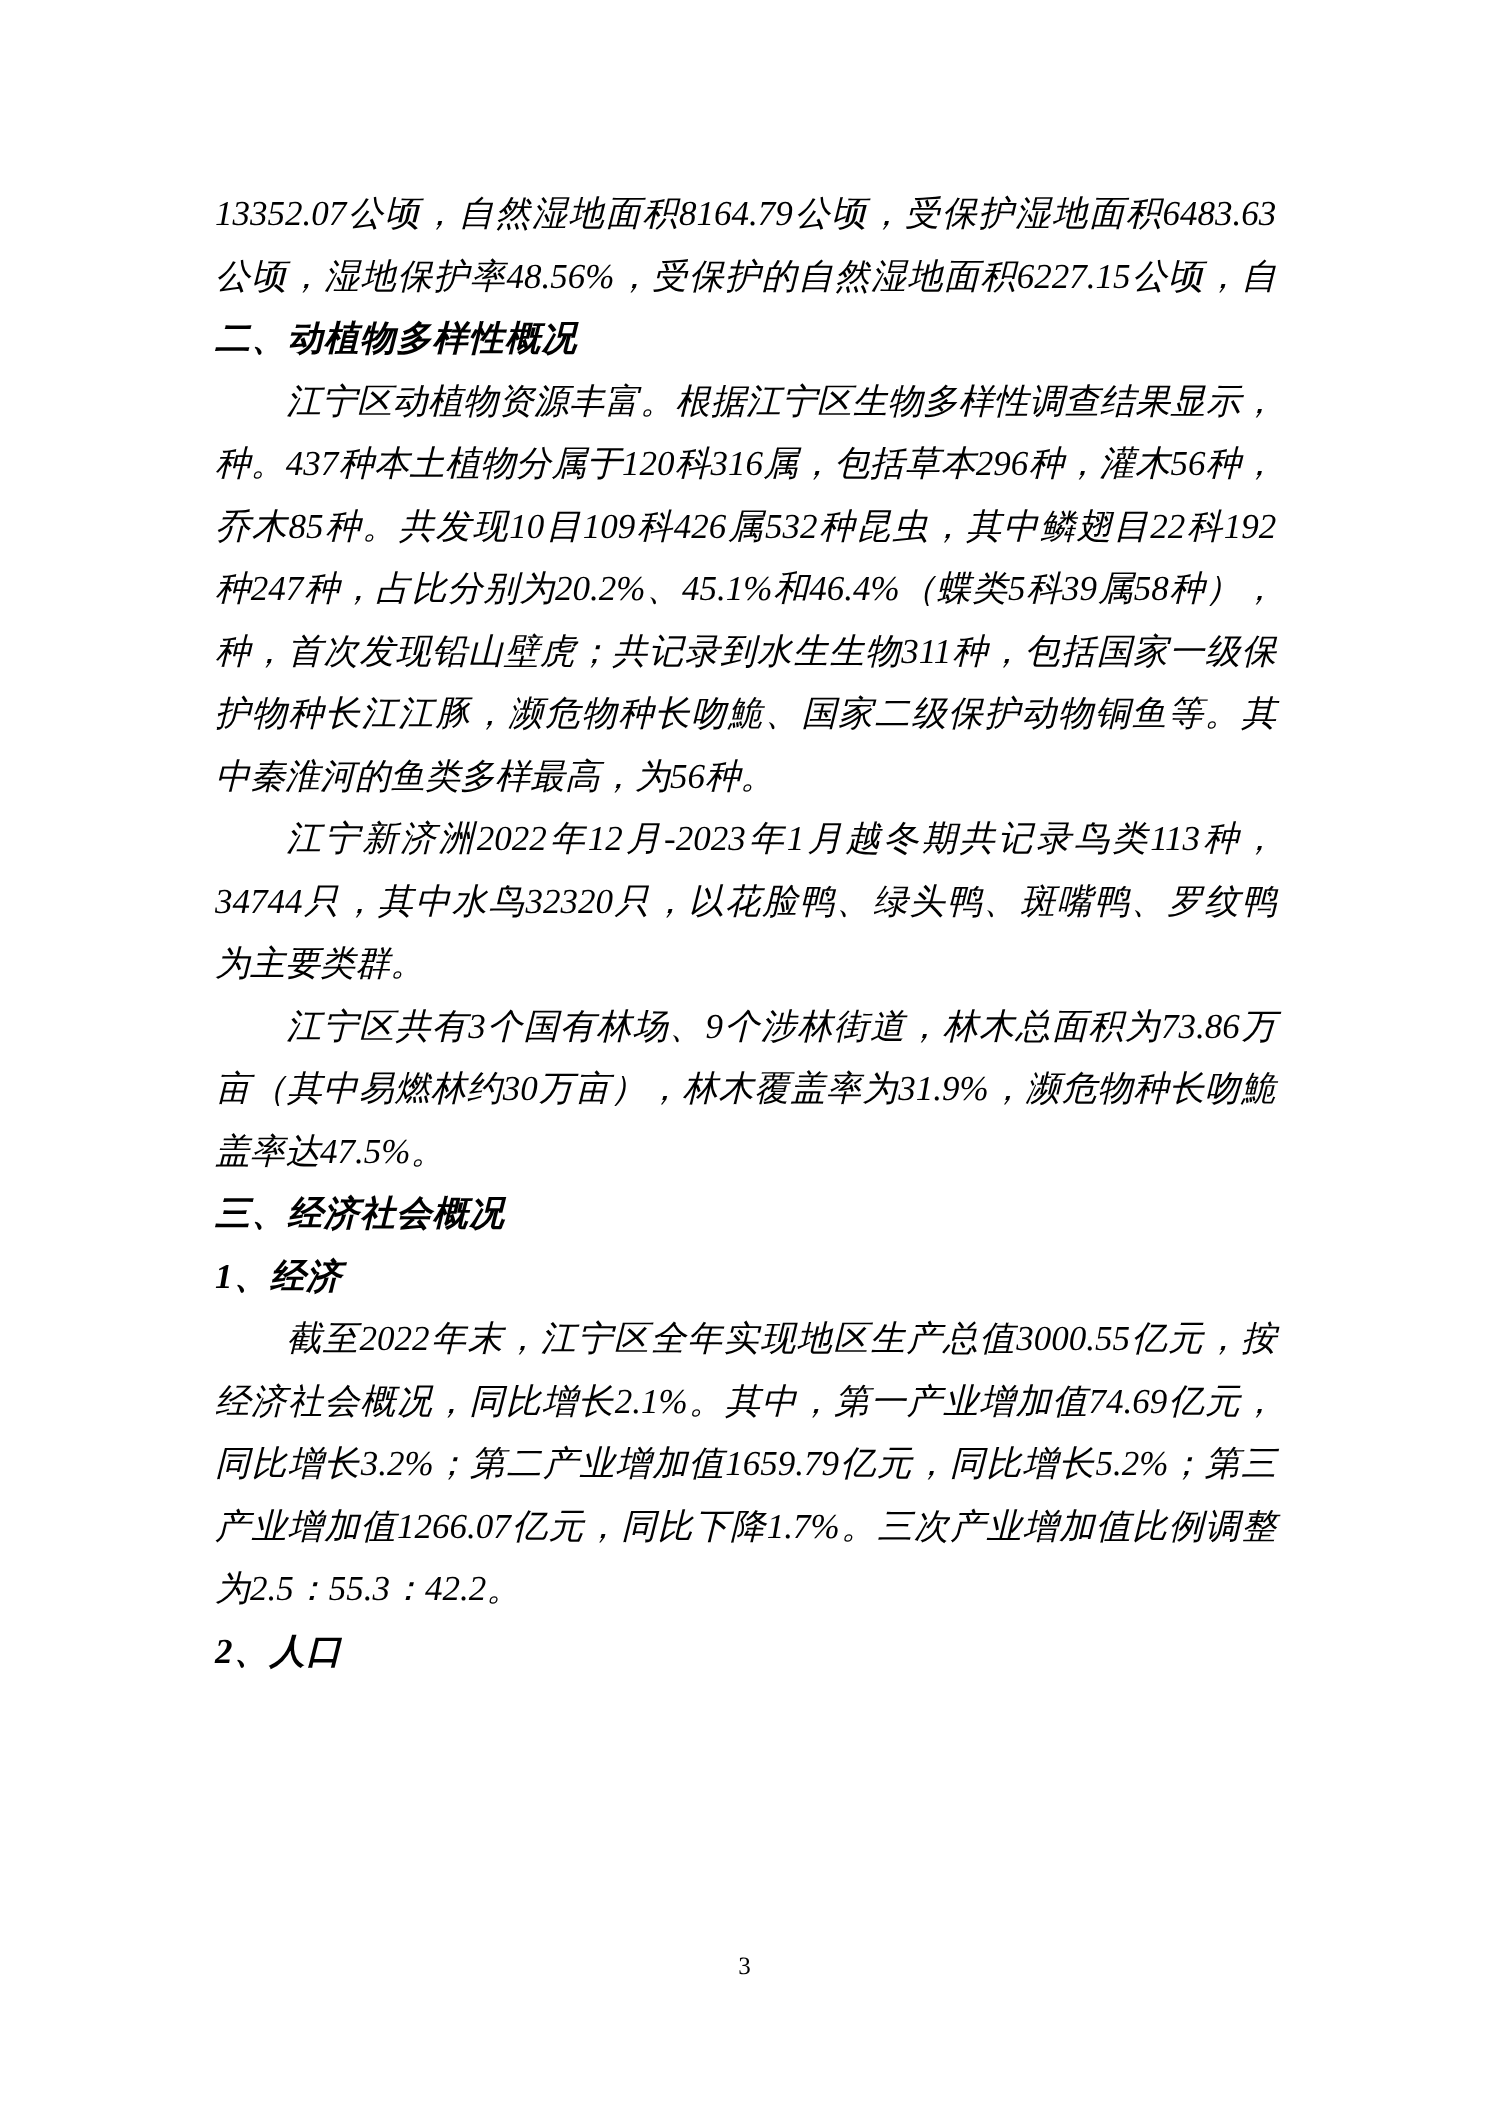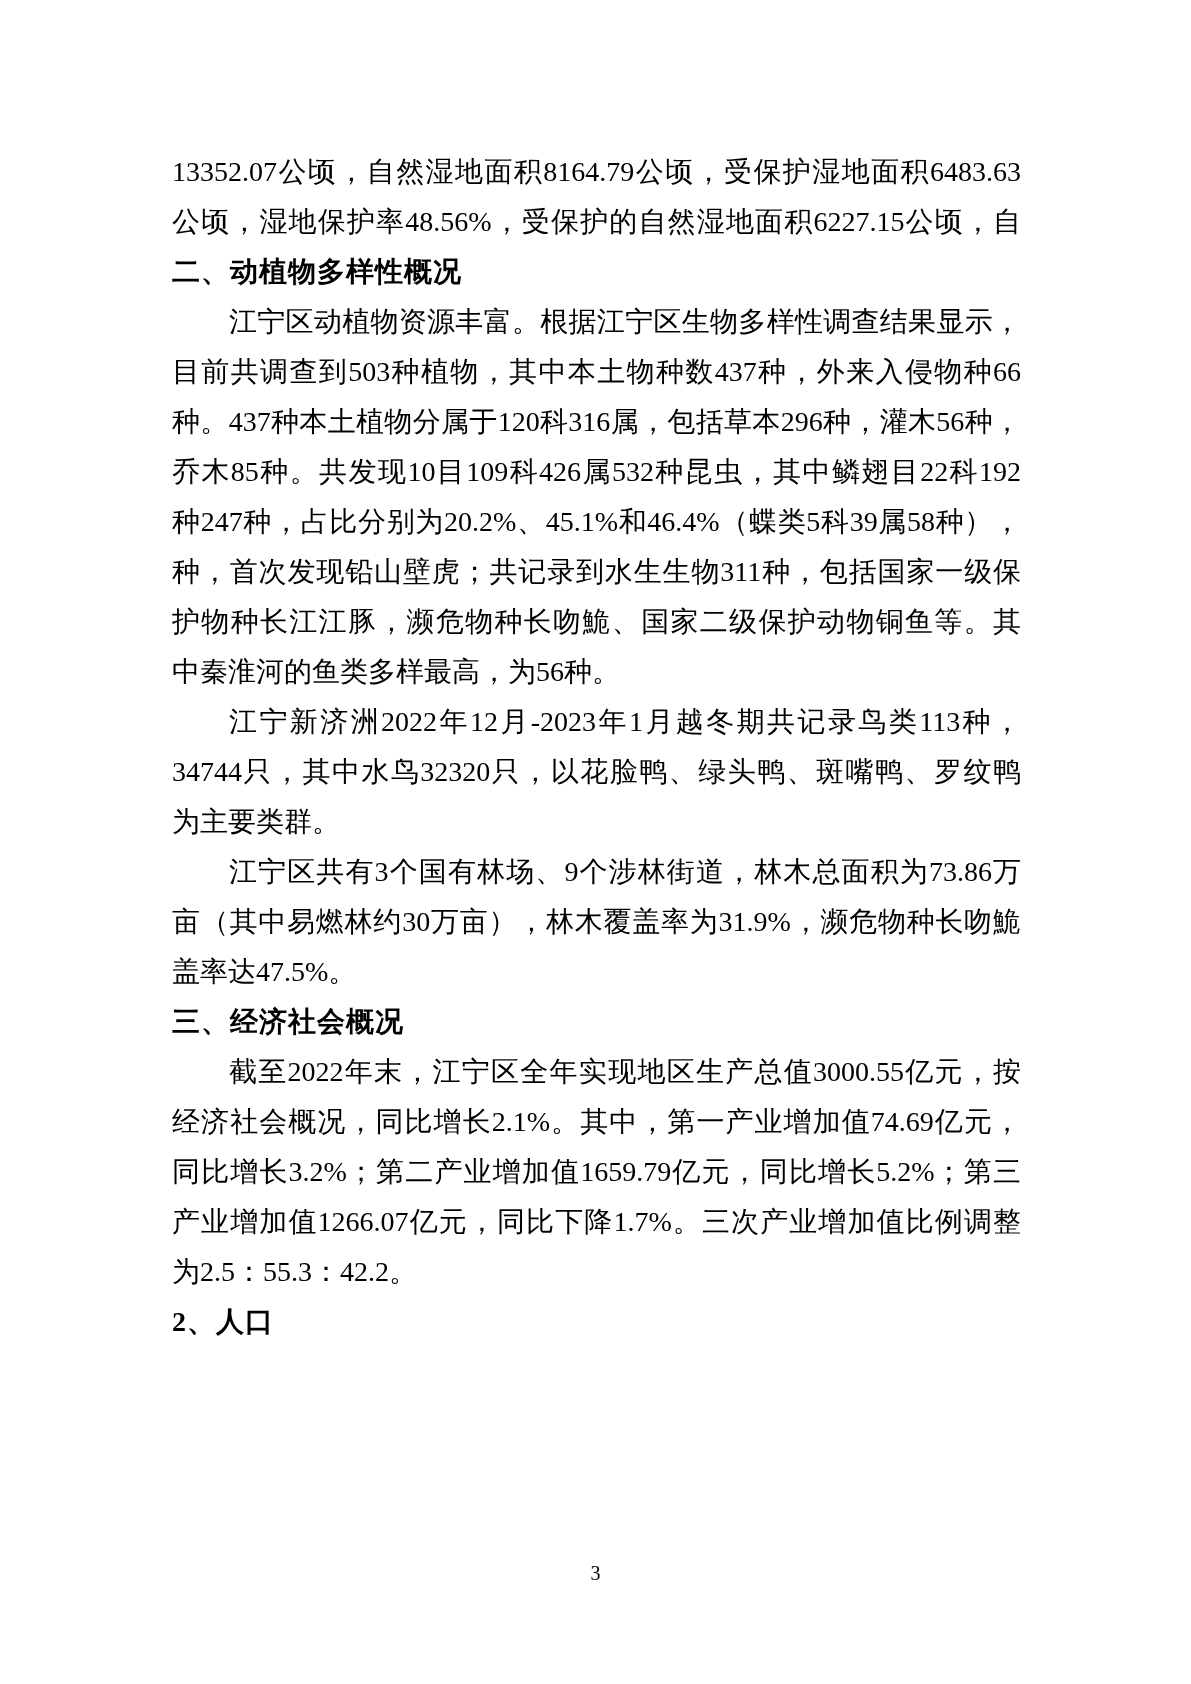--- a/index.html
+++ b/index.html
@@ -21,20 +21,21 @@
     top: 0;
     width: 1191px;
     height: 1684px;
     background: #ffffff;
   }
   .content {
     position: absolute;
     left: 172px;
     top: 147px;
     width: 849px;
+    font-style: italic;
   }
   .line, .heading {
     font-size: 28px;
     line-height: 50px;
     height: 50px;
     overflow: visible;
   }
   .line {
     text-align: justify;
     text-align-last: justify;
@@ -64,34 +65,34 @@
 </style>
 </head>
 <body>
 
 <div class="page">
   <div class="content">
       <div class="line">13352.07公顷，自然湿地面积8164.79公顷，受保护湿地面积6483.63</div>
       <div class="line">公顷，湿地保护率48.56%，受保护的自然湿地面积6227.15公顷，自</div>
       <div class="heading">二、动植物多样性概况</div>
       <div class="line indent">江宁区动植物资源丰富。根据江宁区生物多样性调查结果显示，</div>
-      <div class="line">目前共调查到503种植物，其中本土物种数437种，外来入侵物种66</div>
       <div class="line">种。437种本土植物分属于120科316属，包括草本296种，灌木56种，</div>
       <div class="line">乔木85种。共发现10目109科426属532种昆虫，其中鳞翅目22科192</div>
       <div class="line">种247种，占比分别为20.2%、45.1%和46.4%（蝶类5科39属58种），</div>
       <div class="line">种，首次发现铅山壁虎；共记录到水生生物311种，包括国家一级保</div>
       <div class="line">护物种长江江豚，濒危物种长吻鮠、国家二级保护动物铜鱼等。其</div>
       <div class="line last">中秦淮河的鱼类多样最高，为56种。</div>
       <div class="line indent">江宁新济洲2022年12月-2023年1月越冬期共记录鸟类113种，</div>
       <div class="line">34744只，其中水鸟32320只，以花脸鸭、绿头鸭、斑嘴鸭、罗纹鸭</div>
       <div class="line last">为主要类群。</div>
       <div class="line indent">江宁区共有3个国有林场、9个涉林街道，林木总面积为73.86万</div>
       <div class="line">亩（其中易燃林约30万亩），林木覆盖率为31.9%，濒危物种长吻鮠</div>
       <div class="line last">盖率达47.5%。</div>
       <div class="heading">三、经济社会概况</div>
+      <div class="heading">1、经济</div>
       <div class="line indent">截至2022年末，江宁区全年实现地区生产总值3000.55亿元，按</div>
       <div class="line">经济社会概况，同比增长2.1%。其中，第一产业增加值74.69亿元，</div>
       <div class="line">同比增长3.2%；第二产业增加值1659.79亿元，同比增长5.2%；第三</div>
       <div class="line">产业增加值1266.07亿元，同比下降1.7%。三次产业增加值比例调整</div>
       <div class="line last">为2.5：55.3：42.2。</div>
       <div class="heading">2、人口</div>
     </div>
   <div class="page-number">3</div>
 </div>
 

